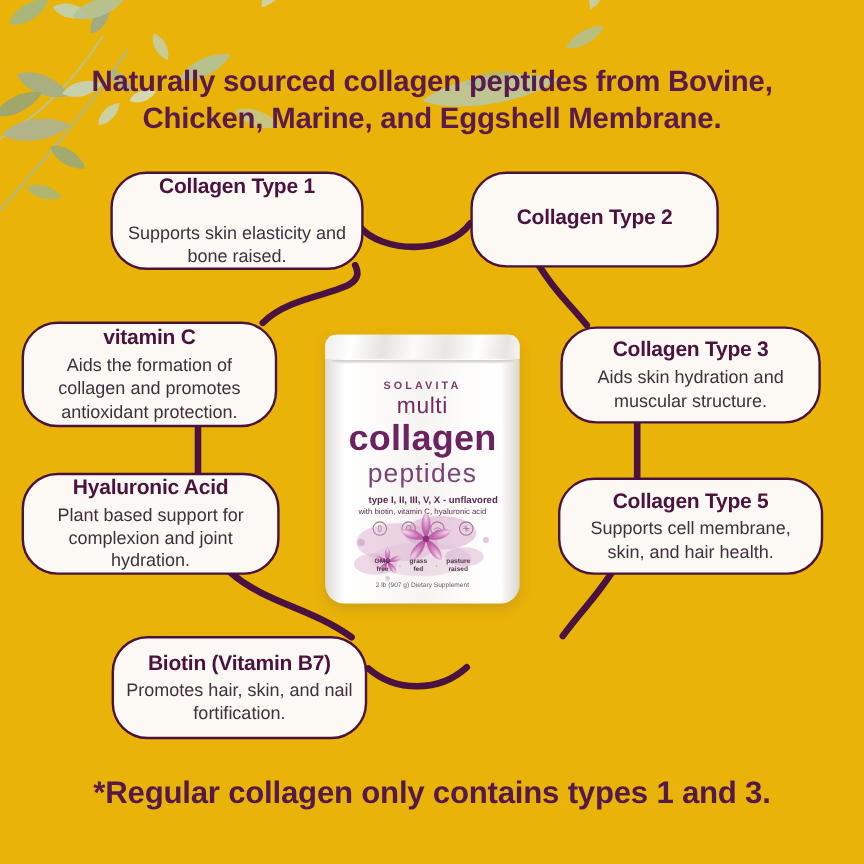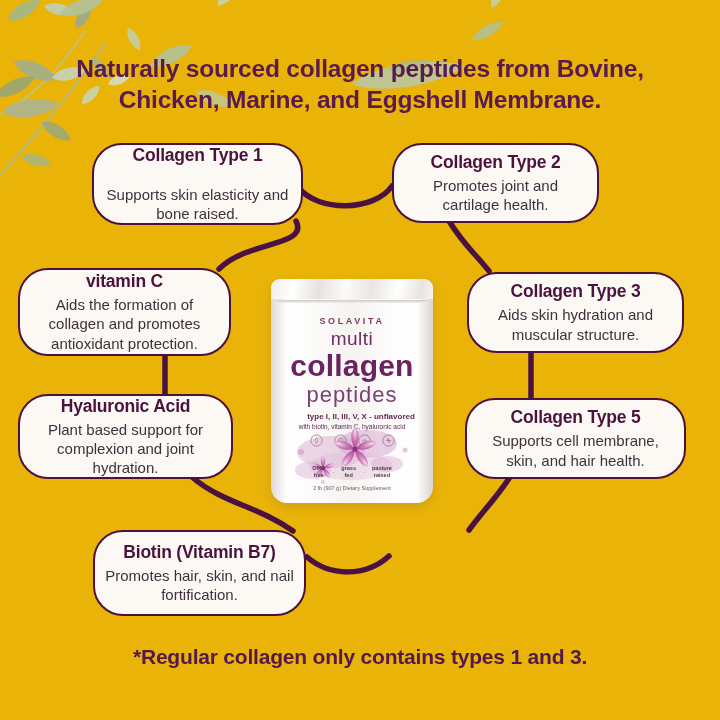--- a/index.html
+++ b/index.html
@@ -70,21 +70,21 @@
     position:absolute;left:0;top:186px;width:100%;
     display:flex;justify-content:center;align-items:center;gap:7px;z-index:3;
   }
   .pouch-badge{display:flex;flex-direction:column;align-items:center;font-size:5.5px;color:#4a3a46;line-height:1.3;font-weight:600;}
   .badge-sep{font-size:6px;color:#4a3a46;}
   .pouch-size{position:absolute;left:0;top:206px;width:100%;text-align:center;font-size:5.5px;color:#6a5a66;z-index:3;}
 
   
   .footnote{
     position:absolute;top:645px;left:0;width:720px;z-index:2;
-    text-align:center;font-size:21px;font-weight:800;color:#54194a;letter-spacing:-0.2px;
+    text-align:center;font-size:26px;font-weight:800;color:#54194a;letter-spacing:-0.2px;
   }
 </style>
 </head>
 <body>
 
 <div class="canvas">
 
   <svg class="leaves" width="720" height="210" viewBox="0 0 720 210">
     <defs>
       <path id="leaf" d="M0,0 C8,-9 26,-9 36,0 C26,9 8,9 0,0 Z"></path>
@@ -132,21 +132,20 @@
       <path d="M307,557 C330,577 366,577 389,556"></path>
     </g>
   </svg>
 
   <div class="callout pos-type1">
     <div class="callout-title">Collagen Type 1</div>
     <div class="callout-body">Supports skin elasticity and bone raised.</div>
   </div>
   <div class="callout pos-type2">
     <div class="callout-title">Collagen Type 2</div>
-    <div class="callout-body">Promotes joint and cartilage health.</div>
   </div>
   <div class="callout pos-vitc">
     <div class="callout-title">vitamin C</div>
     <div class="callout-body">Aids the formation of collagen and promotes antioxidant protection.</div>
   </div>
   <div class="callout pos-type3">
     <div class="callout-title">Collagen Type 3</div>
     <div class="callout-body">Aids skin hydration and muscular structure.</div>
   </div>
   <div class="callout pos-hyal">

